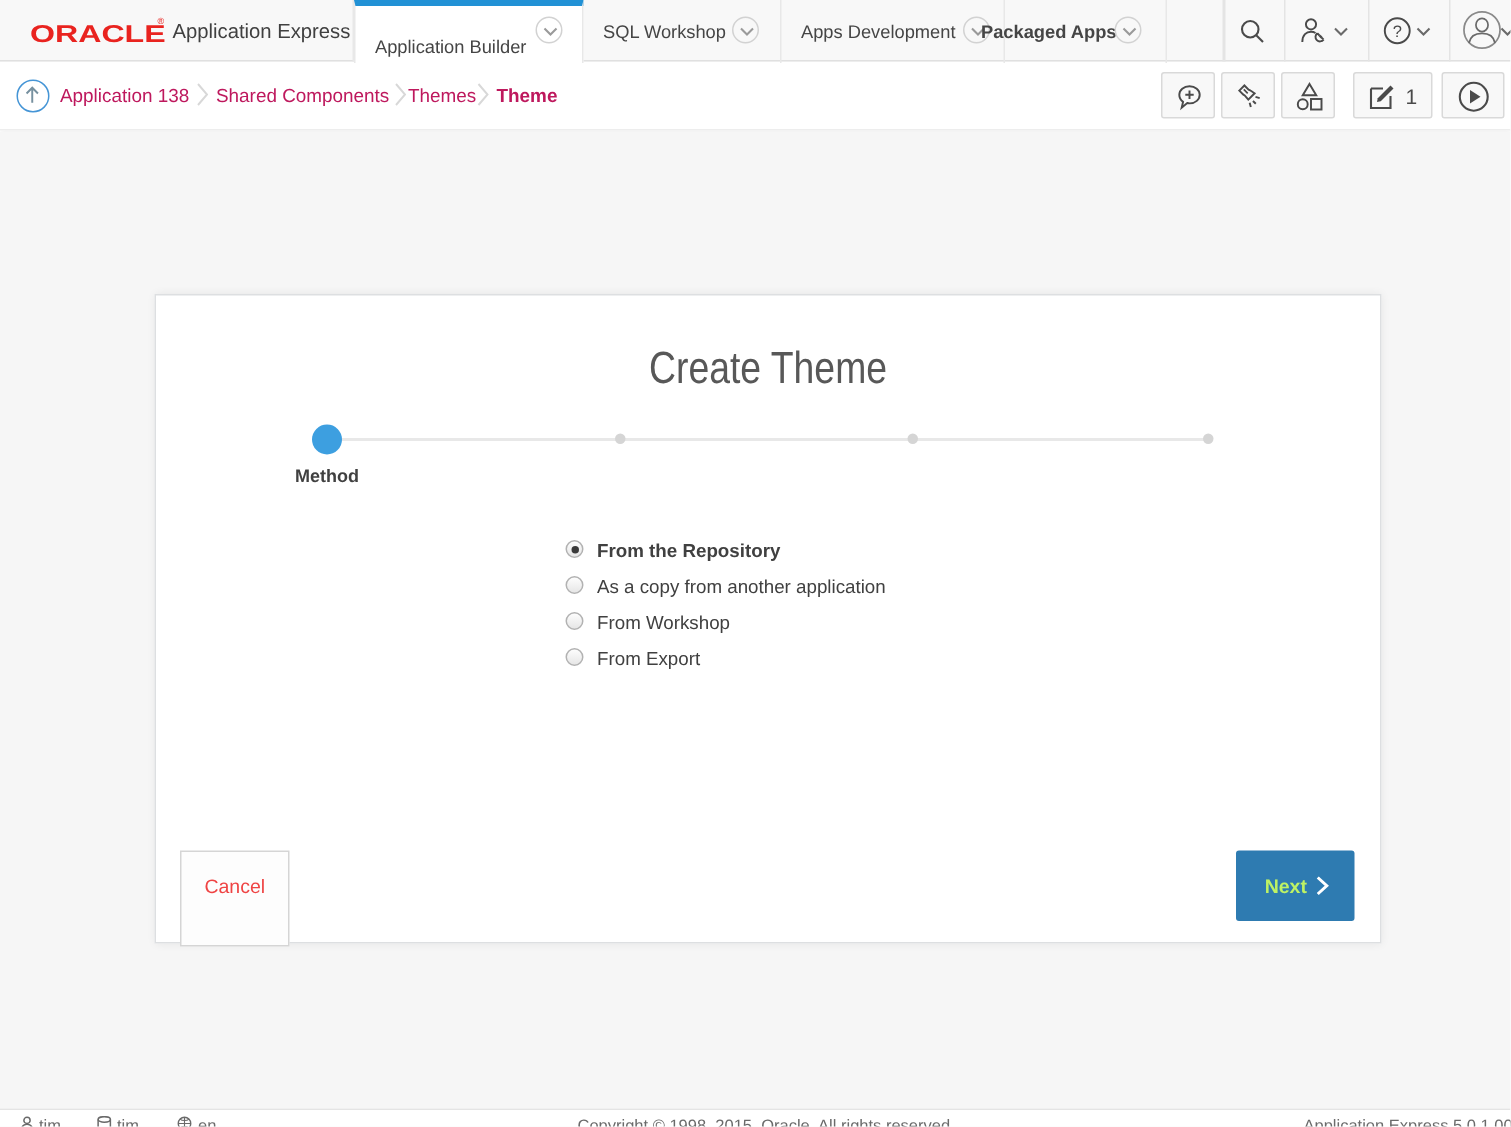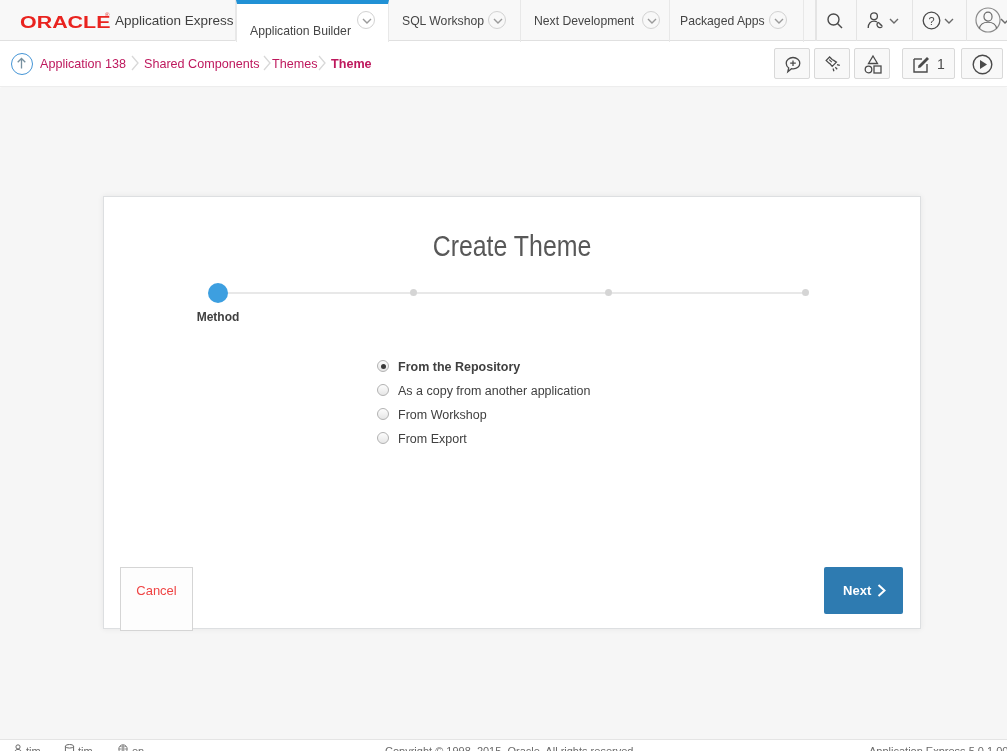--- a/index.html
+++ b/index.html
@@ -34,21 +34,21 @@
 #title { position:absolute; left:0; top:32px; width:100%; text-align:center; font-size:30px; font-weight:300; color:#585858; transform:scaleX(0.83); }
 #stepline { position:absolute; left:114px; top:95px; width:588px; height:2px; background:#e8e8e8; }
 .dotbig { position:absolute; width:20px; height:20px; border-radius:50%; background:#3d9fe0; }
 .dotsm { position:absolute; width:7px; height:7px; border-radius:50%; background:#d5d5d5; }
 #steplabel { position:absolute; left:64px; top:113px; width:100px; text-align:center; font-size:12px; font-weight:bold; color:#404040; }
 .radiorow { position:absolute; left:273px; height:16px; }
 .radio { position:absolute; left:0; top:1px; width:12px; height:12px; border-radius:50%; border:1px solid #b2b2b2; background:linear-gradient(#fdfdfd,#e6e6e6); }
 .radio .dot { position:absolute; left:2.5px; top:2.5px; width:5px; height:5px; border-radius:50%; background:#3a3a3a; }
 .radiolbl { position:absolute; left:21px; top:1px; font-size:12.5px; color:#404040; white-space:nowrap; }
 #cancel { position:absolute; left:16px; top:370px; width:73px; height:64px; background:#fdfdfd; border:1px solid #d5d5d5; border-radius:0; font-size:13px; color:#ef4444; text-align:center; line-height:45px; }
-#next { position:absolute; right:17px; top:370px; width:79px; height:47px; background:#2e7bb1; border-radius:2px; color:#ffffff; font-size:13px; font-weight:bold; text-align:center; line-height:47px; }
+#next { position:absolute; right:17px; top:370px; width:79px; height:47px; background:#2e7bb1; border-radius:2px; color:#bef264; font-size:13px; font-weight:bold; text-align:center; line-height:47px; }
 
 
 #footer { position:absolute; left:0; top:739px; width:1007px; height:12px; background:#fff; border-top:1px solid #e4e4e4; }
 .ftxt { position:absolute; top:5px; font-size:11px; color:#6a6a6a; white-space:nowrap; }
 </style>
 </head>
 <body>
 <div id="page">
 
   <div id="hdr">
@@ -67,28 +67,28 @@
     </div>
     <div class="tab" style="left:389px; width:132px;">
       <span class="txt">SQL Workshop</span>
       <span class="chev-circle" style="left:99px;">
           <svg width="10" height="7" viewBox="0 0 10 7">
             <path d="M1 1 L5 5 L9 1" fill="none" stroke="#9a9a9a" stroke-width="1.4"></path>
           </svg>
         </span>
     </div>
     <div class="tab" style="left:521px; width:149px;">
-      <span class="txt">Next Development</span>
+      <span class="txt">Apps Development</span>
       <span class="chev-circle" style="left:121px;">
           <svg width="10" height="7" viewBox="0 0 10 7">
             <path d="M1 1 L5 5 L9 1" fill="none" stroke="#9a9a9a" stroke-width="1.4"></path>
           </svg>
         </span>
     </div>
-    <div class="tab" style="left:662px; width:142px;">
+    <div class="tab" style="left:636px; width:142px;font-weight:bold;">
       <span class="txt" style="left:18px;">Packaged Apps</span>
       <span class="chev-circle" style="left:107px;">
           <svg width="10" height="7" viewBox="0 0 10 7">
             <path d="M1 1 L5 5 L9 1" fill="none" stroke="#9a9a9a" stroke-width="1.4"></path>
           </svg>
         </span>
     </div>
     <div class="hicon" style="left:815px; width:2px; border-right:1px solid #e4e4e4;"></div>
     <div class="hicon" style="left:856px;"></div>
     <div class="hicon" style="left:912px;"></div>

